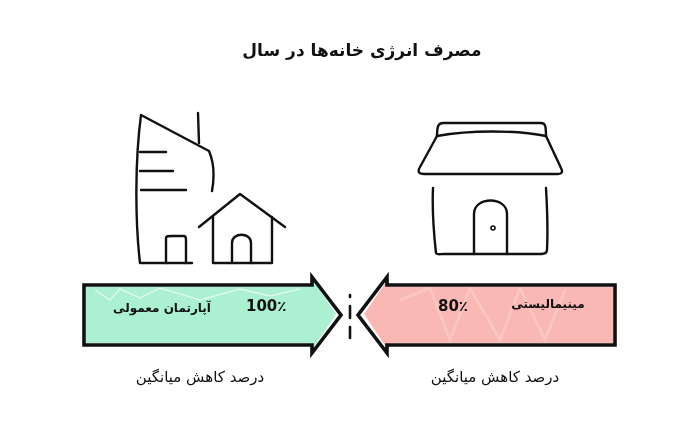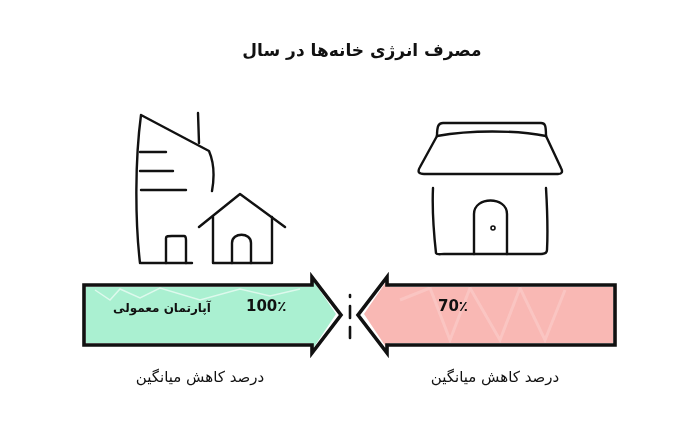--- a/index.html
+++ b/index.html
@@ -58,18 +58,19 @@
   <g stroke="#111" stroke-width="2.6" stroke-linecap="round">
     <path d="M350 295 L350 297"></path>
     <path d="M350 306 L350 318"></path>
     <path d="M350 327 L350 338"></path>
   </g>
 </svg>
 
 <div class="label name" style="left: 112px; top: 300px; width: 100px; font-size: 12px;">آپارتمان معمولی</div>
 <div class="pct" style="left: 246px; top: 297px;">100٪</div>
 
-<div class="pct" style="left: 438px; top: 297px;">70٪</div>
+<div class="pct" style="left: 438px; top: 297px;">80٪</div>
 <div class="label name" style="left: 507px; top: 296px; width: 82px;">
+  <div>مینیمالیستی</div>
 </div>
 
 <div class="caption" style="left: 130px; width: 140px; text-align: center;">درصد کاهش میانگین</div>
 <div class="caption" style="left: 425px; width: 140px; text-align: center;">درصد کاهش میانگین</div>
 
 </body></html>

